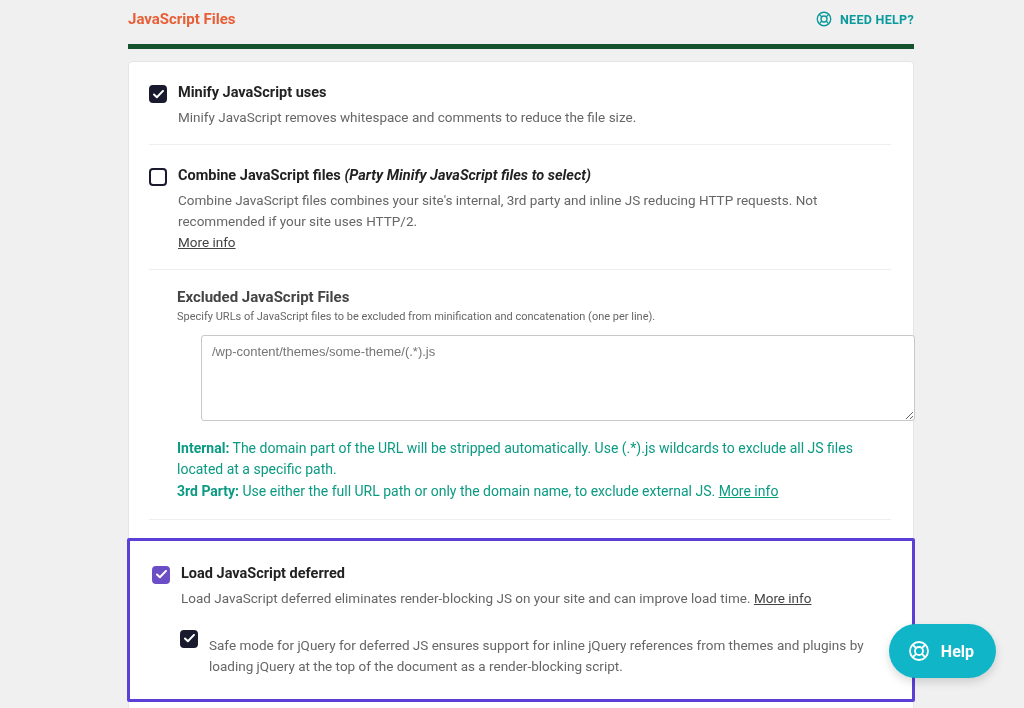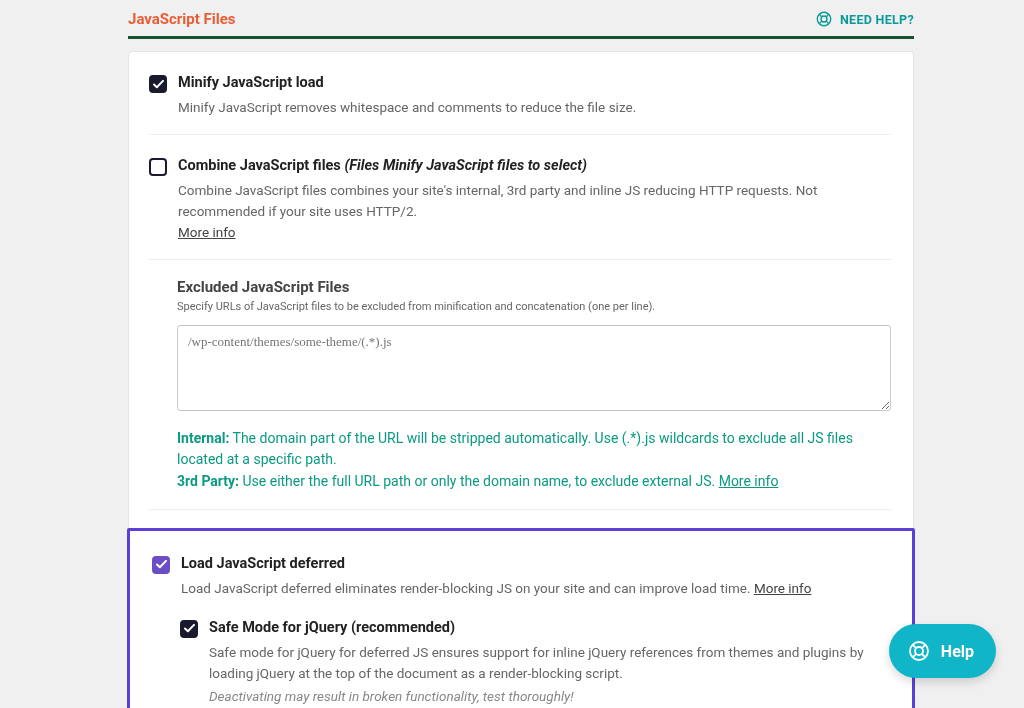--- a/index.html
+++ b/index.html
@@ -13,22 +13,22 @@
       width: 1024px;
       height: 708px;
       margin: 0 auto;
       padding: 10px 110px 0 128px;
       position: relative;
     }
     .header {
       display: flex;
       justify-content: space-between;
       align-items: center;
-      padding-bottom: 8px;
-      border-bottom: 3px solid #14532d;
+      padding-bottom: 16px;
+      border-bottom: 5px solid #14532d;
       margin-bottom: 12px;
     }
     .section-title {
       color: #e85e36;
       font-weight: 700;
       font-size: 15px;
     }
     .help-link {
       display: flex;
       align-items: center;
@@ -112,25 +112,26 @@
       color: #666;
       font-size: 11px;
       margin-bottom: 12px;
     }
     .textarea {
       width: 100%;
       height: 86px;
       border: 1px solid #c8c8c8;
       border-radius: 3px;
       padding: 8px 10px;
-      font-family: Liberation Serif, serif;
+      font-family: Liberation Sans, sans-serif;
       font-size: 13px;
       color: #777;
       resize: both;
       background: #fff;
+      margin-left: 24px;
     }
     .note {
       color: #0b9a82;
       font-size: 14px;
       line-height: 1.55;
       margin-top: 14px;
     }
     .note strong { font-weight: 700; }
     .note .more-info { color: #0b9a82; }
     .highlight-group {
@@ -191,33 +192,33 @@
 
   <div class="card">
 
     <div class="setting">
       <div class="checkbox checked">
         <svg width="11" height="9" viewBox="0 0 12 10">
             <path d="M1 5 L4.2 8 L11 1" stroke="#fff" stroke-width="2.2" fill="none" stroke-linecap="round" stroke-linejoin="round"></path>
           </svg>
       </div>
       <div class="setting-body">
-        <div class="setting-label">Minify JavaScript load</div>
+        <div class="setting-label">Minify JavaScript uses</div>
         <div class="setting-desc">Minify JavaScript removes whitespace and comments to reduce the file size.</div>
       </div>
     </div>
 
     <div class="setting">
       <div class="checkbox">
         
       </div>
       <div class="setting-body">
         <div class="setting-label">
           <span>Combine JavaScript files</span>
-          <span class="hint">(Files Minify JavaScript files to select)</span>
+          <span class="hint">(Party Minify JavaScript files to select)</span>
         </div>
         <div class="setting-desc">
           <span>Combine JavaScript files combines your site's internal, 3rd party and inline JS reducing HTTP requests. Not recommended if your site uses HTTP/2.</span><br>
           <span class="more-info">More info</span>
         </div>
       </div>
     </div>
 
     <div class="excluded-block">
       <div class="excluded-title">Excluded JavaScript Files</div>
@@ -244,23 +245,21 @@
         </div>
       </div>
 
       <div class="nested">
         <div class="checkbox checked">
           <svg width="11" height="9" viewBox="0 0 12 10">
               <path d="M1 5 L4.2 8 L11 1" stroke="#fff" stroke-width="2.2" fill="none" stroke-linecap="round" stroke-linejoin="round"></path>
             </svg>
         </div>
         <div class="setting-body">
-          <div class="setting-label">Safe Mode for jQuery (recommended)</div>
           <div class="setting-desc">Safe mode for jQuery for deferred JS ensures support for inline jQuery references from themes and plugins by loading jQuery at the top of the document as a render-blocking script.</div>
-          <div class="warn-line">Deactivating may result in broken functionality, test thoroughly!</div>
         </div>
       </div>
     </div>
 
   </div>
 
   <div class="help-widget">
     <svg viewBox="0 0 24 24" fill="none" stroke="#fff" stroke-width="1.8">
       <circle cx="12" cy="12" r="9"></circle>
         <circle cx="12" cy="12" r="4"></circle>

